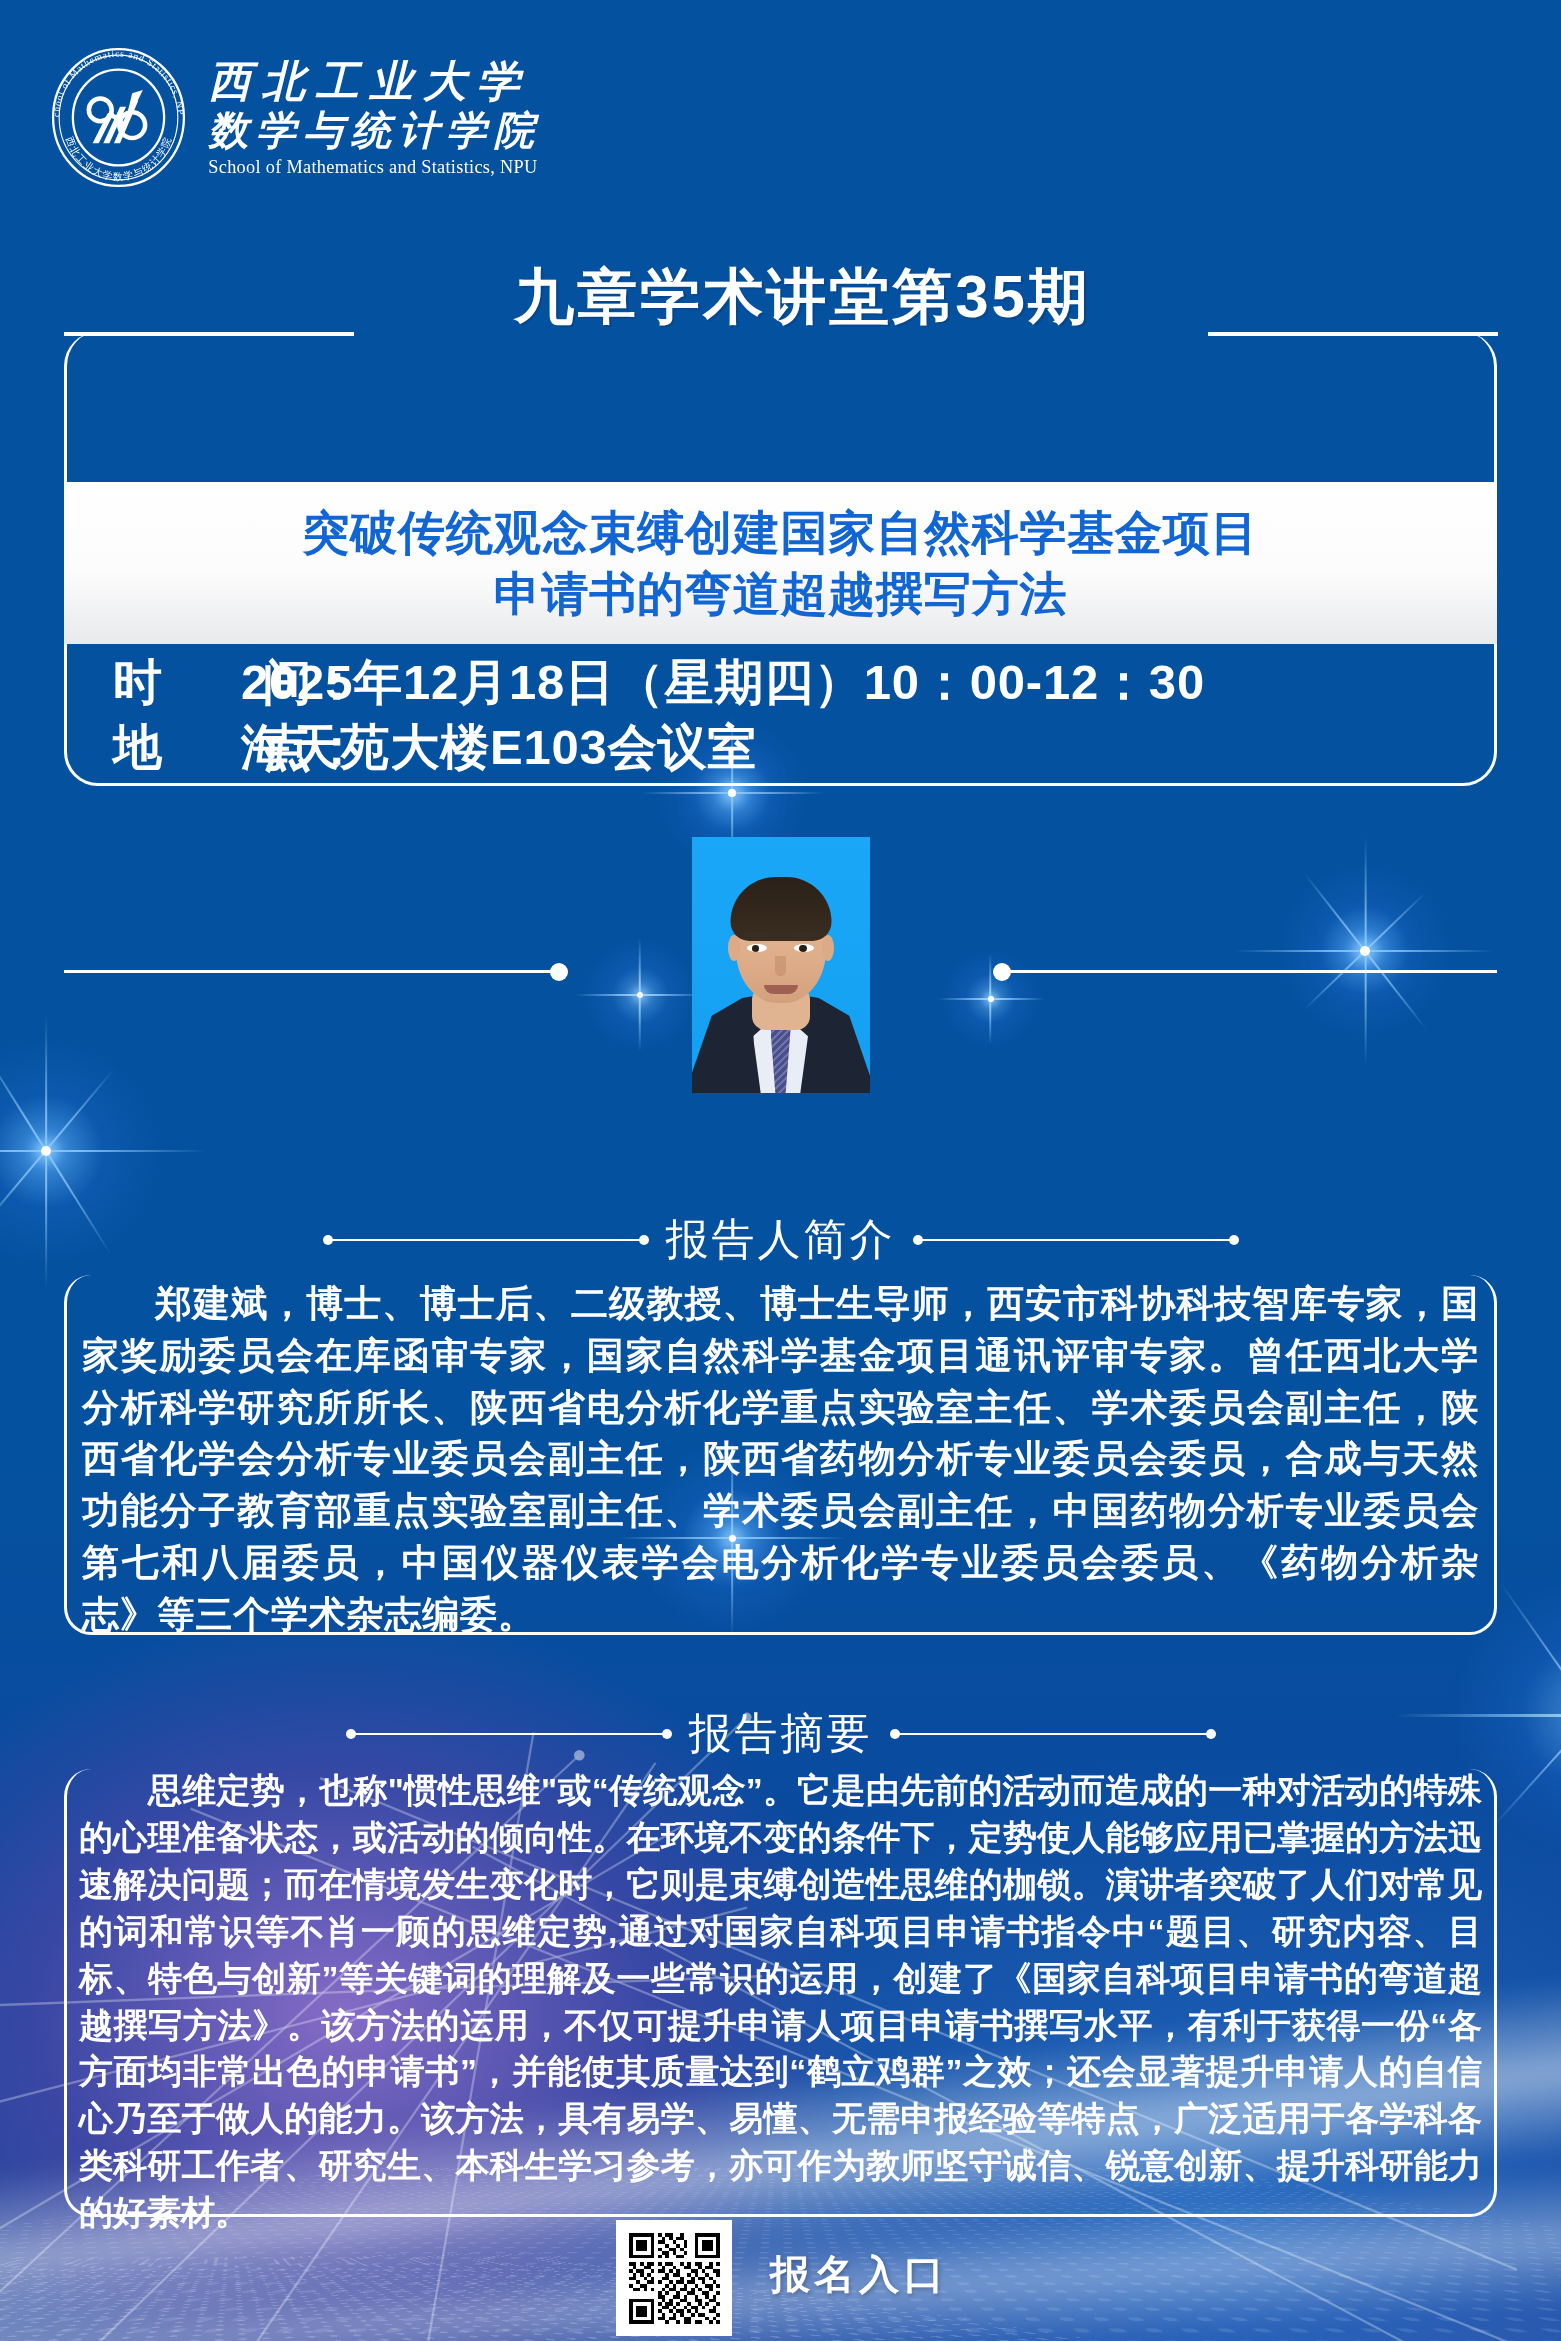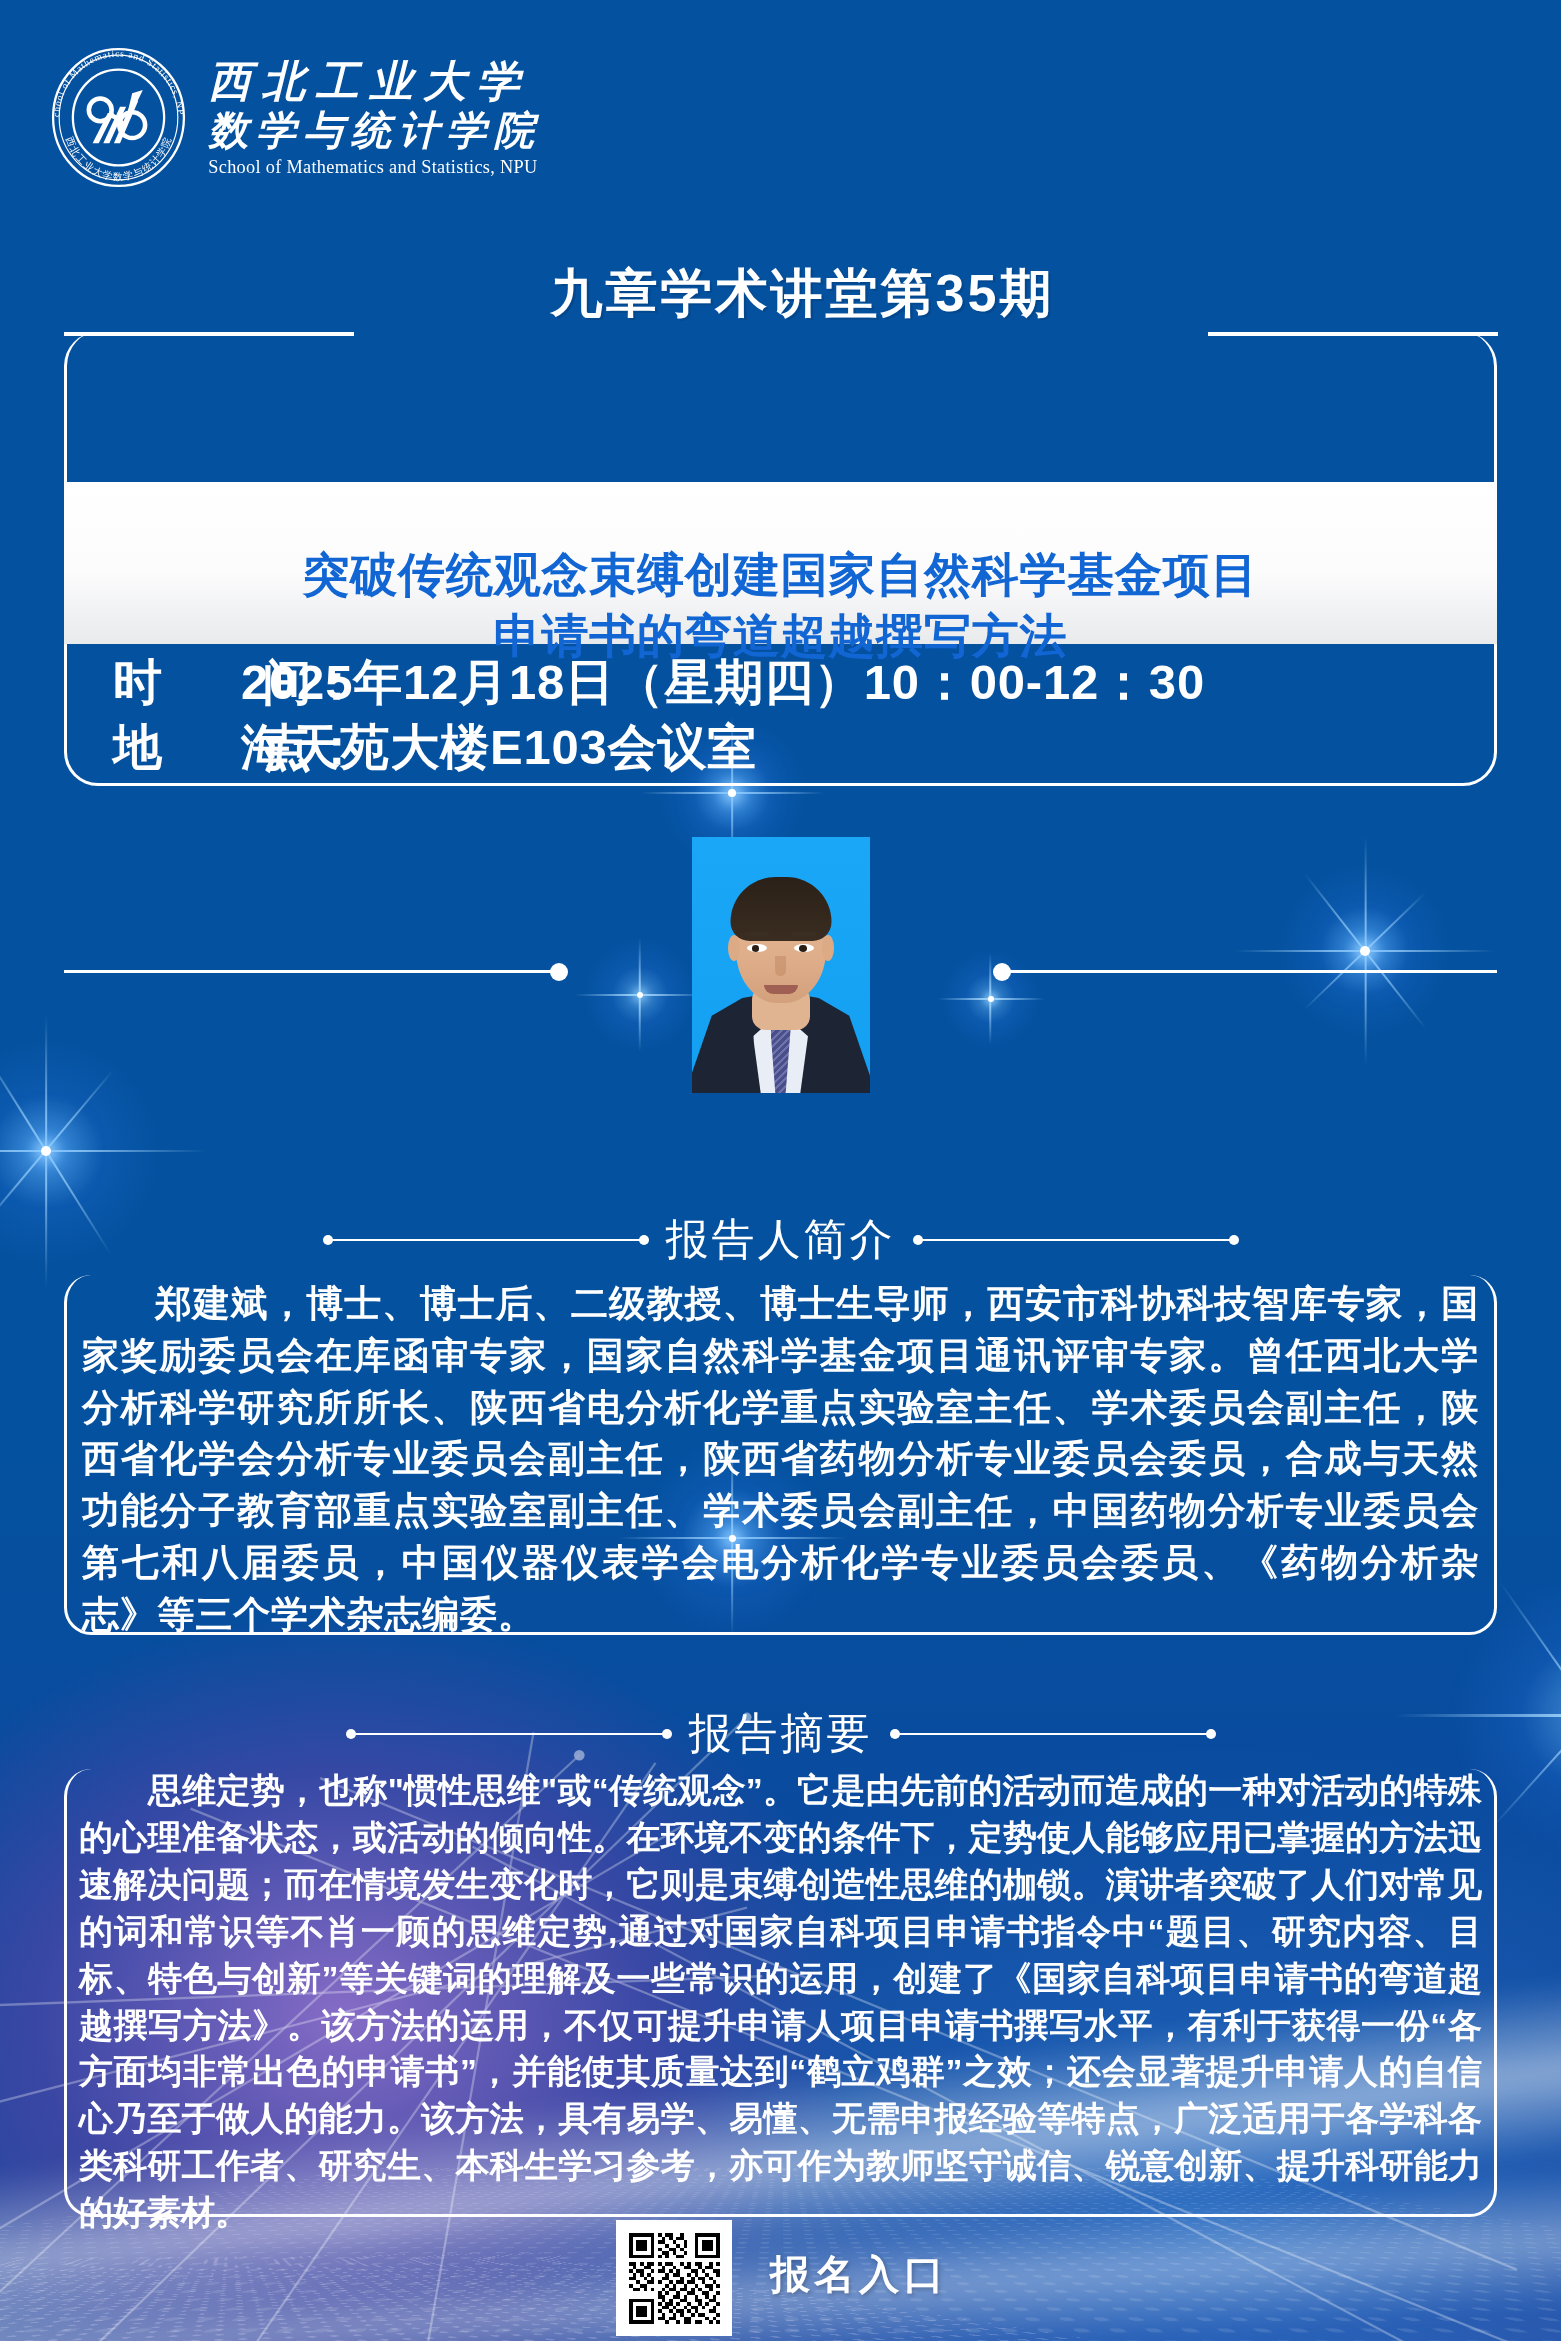--- a/index.html
+++ b/index.html
@@ -83,21 +83,21 @@
   }
   .frame-top-line-l{ position:absolute; left:64px; top:332px; width:290px; height:3.8px; background:#fff; }
   .frame-top-line-r{ position:absolute; left:1208px; top:332px; width:290px; height:3.8px; background:#fff; }
 
   .main-title{
     position:absolute; left:0; right:0; top:267px;
     text-align:center;
     color:#fff;
     font-family:"Liberation Sans","DejaVu Sans",sans-serif;
     font-weight:900;
-    font-size:52px;
+    font-size:60px;
     letter-spacing:3px;
     line-height:1;
     text-shadow:2.3px 2.3px 0 rgba(0,0,0,.10);
     padding-left:44px;
   }
 
   
   .theme-badge-wrap{
     position:absolute; left:50%; top:400px; transform:translateX(-50%);
     width:305px; height:84px;
@@ -120,21 +120,21 @@
   }
 
   
   .theme-strip{
     position:absolute; left:64px; top:482px; width:1433px; height:162px;
     background:linear-gradient(180deg,#ffffff 0%, #fcfcfd 55%, #e9eaec 100%);
   }
   .theme-strip-text{
     position:absolute; left:64px; top:482px; width:1433px; height:162px;
     display:flex; flex-direction:column; align-items:center; justify-content:center;
-    color:#1166d4; font-weight:900; font-size:47px; line-height:1.30; letter-spacing:0.8px;margin-top:42px;
+    color:#1166d4; font-weight:900; font-size:47px; line-height:1.30; letter-spacing:0.8px;
   }
   .theme-strip-text span{ display:block; }
 
   
   .tp-box{
     position:absolute; left:64px; top:643px; width:1433px; height:143px;
     display:flex; flex-direction:column; justify-content:center;
     padding-left:49px;
     color:#fff;
   }

